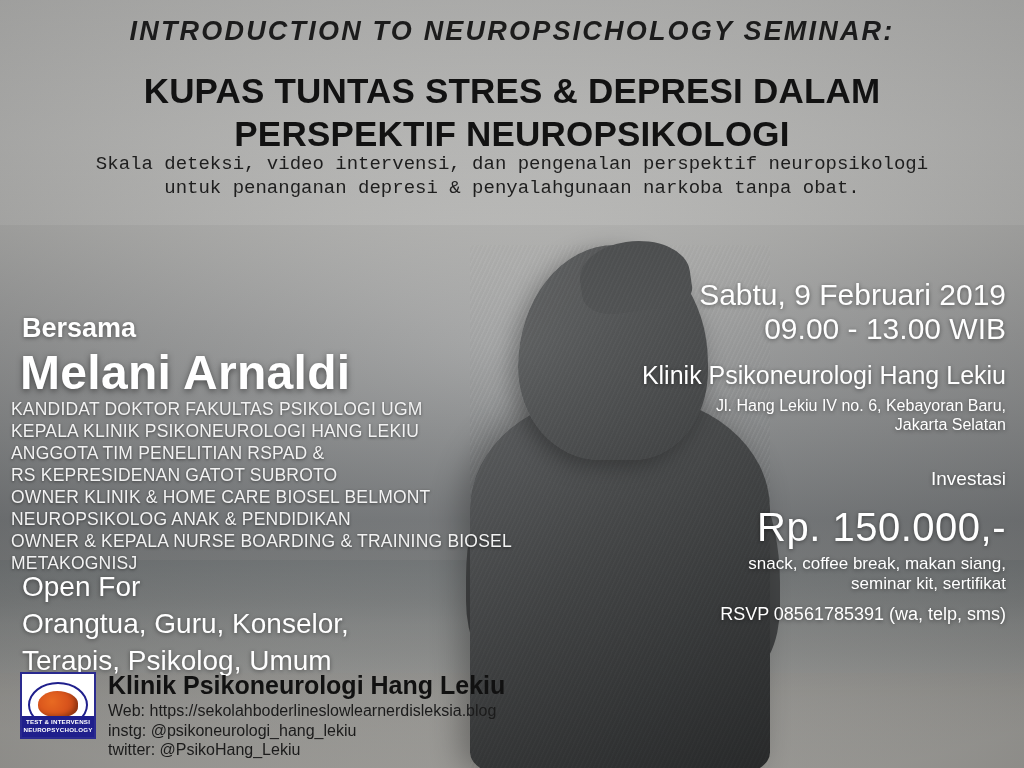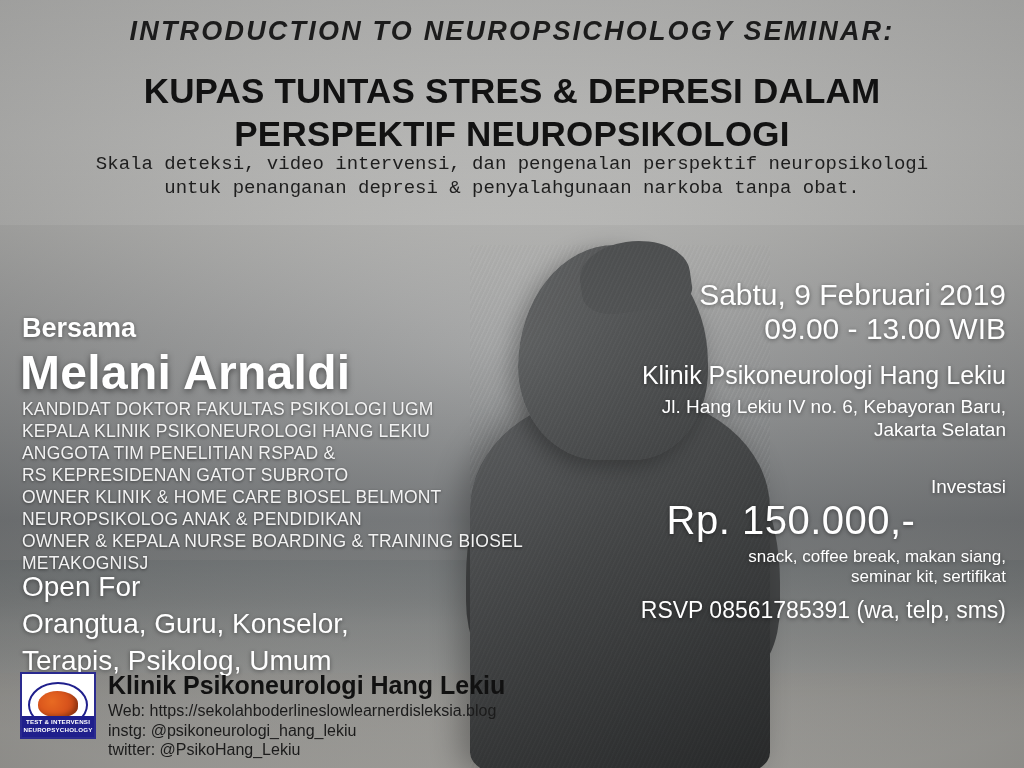--- a/index.html
+++ b/index.html
@@ -163,21 +163,21 @@
     left: 20px;
     top: 345px;
     font-size: 48px;
     font-weight: bold;
     color: #ffffff;
     letter-spacing: 0.3px;
     text-shadow: 0 2px 6px rgba(0,0,0,0.5);
   }
   .credentials {
     position: absolute;
-    left: 22px;
+    left: 11px;
     top: 398px;
     font-size: 17.5px;
     line-height: 1.26;
     color: #f2f2f2;
     letter-spacing: 0.2px;
     text-shadow: 0 1px 3px rgba(0,0,0,0.5);
     text-transform: uppercase;
   }
   .openfor {
     position: absolute;
@@ -204,42 +204,41 @@
     line-height: 1.12;
     font-weight: 400;
   }
   .venue {
     margin-top: 16px;
     font-size: 25px;
     line-height: 1.15;
   }
   .address {
     margin-top: 6px;
-    font-size: 19px;
+    font-size: 16px;
     line-height: 1.2;
   }
   .invest-label {
     margin-top: 34px;
     font-size: 19px;
   }
   .price {
-    margin-top: 1px;
+    margin-top: 16px;
     font-size: 40px;
     line-height: 1.05;
     letter-spacing: 0.5px;
-    text-align: center;
   }
   .includes {
     margin-top: 6px;
     font-size: 17px;
     line-height: 1.18;
   }
   .rsvp {
     margin-top: 10px;
-    font-size: 23px;
+    font-size: 18px;
   }
 
   
   .footer {
     position: absolute;
     left: 20px;
     bottom: 8px;
     display: flex;
     align-items: flex-start;
     gap: 12px;

